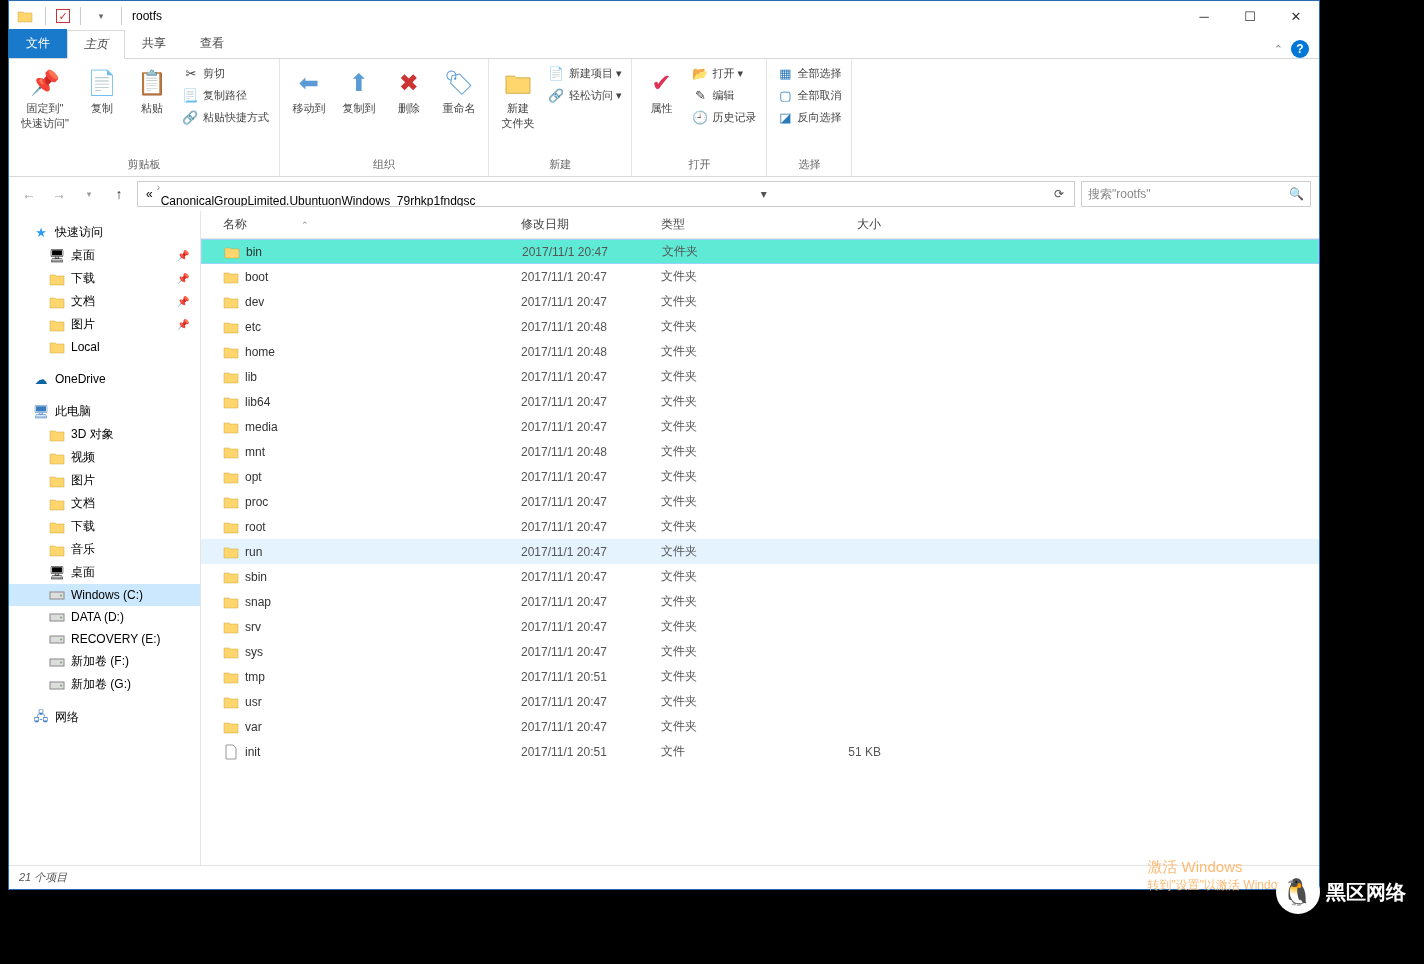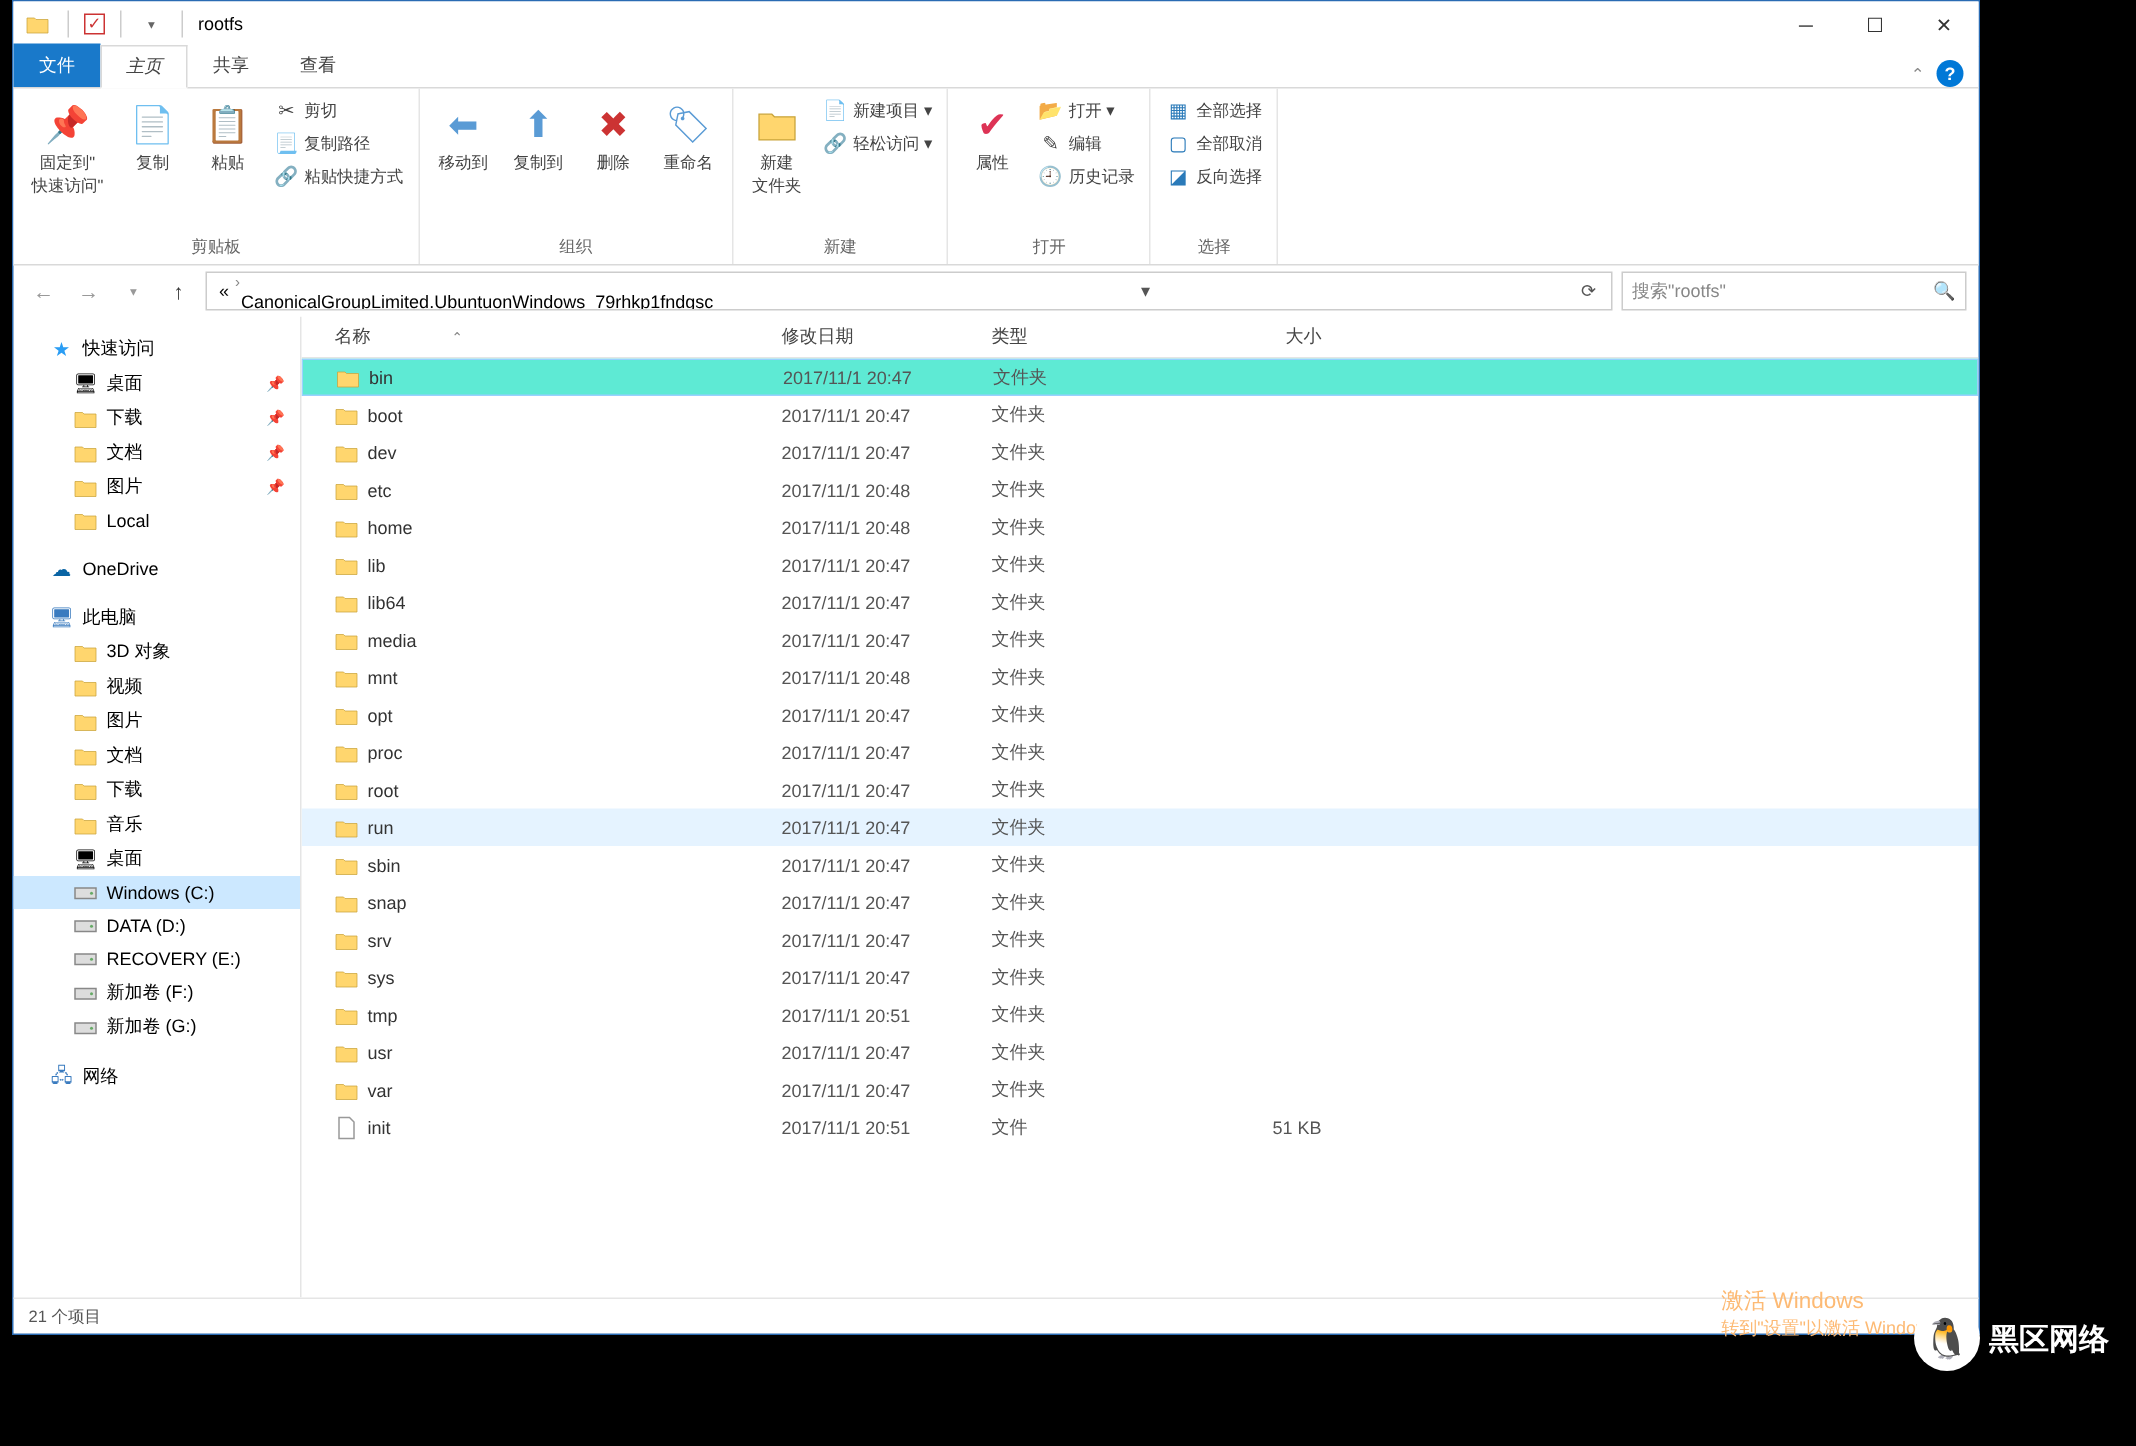--- a/index.html
+++ b/index.html
@@ -72,21 +72,21 @@
 .row .c { padding: 0 10px; overflow: hidden; text-overflow: ellipsis; white-space: nowrap; }
 .row .c-name { width: 310px; display: flex; align-items: center; gap: 6px; padding-left: 22px; }
 .row .c-date { width: 140px; color: #555; }
 .row .c-type { width: 140px; color: #555; }
 .row .c-size { width: 100px; text-align: right; color: #555; }
 .ficon { width: 16px; height: 16px; display: flex; align-items: center; justify-content: center; }
 .folder-ficon { color: #f8d775; }
 .file-ficon { color: #999; }
 
 
-.statusbar { height: 24px; border-top: 1px solid #e5e5e5; display: flex; align-items: center; padding: 0 10px; font-size: 11px; color: #555; }
+.statusbar { height: 24px; border-top: 1px solid #e5e5e5; display: flex; align-items: center; padding: 0 10px; font-size: 11px; color: #555; font-style: italic; }
 
 
 .activate { position: absolute; right: 120px; bottom: 70px; color: #fdba74; font-size: 15px; text-align: left; }
 .activate .a2 { font-size: 12px; }
 .logo { position: absolute; right: 18px; bottom: 50px; color: #fff; font-size: 20px; font-weight: bold; display: flex; align-items: center; gap: 6px; }
 .logo .ball { width: 44px; height: 44px; background: #fff; border-radius: 50%; display: flex; align-items: center; justify-content: center; color: #000; font-size: 26px; }
 
 svg.folder { width: 16px; height: 14px; }
 svg.folder path { fill: #ffd66e; stroke: #c9a43b; stroke-width: 0.5; }
 svg.file { width: 14px; height: 16px; }

